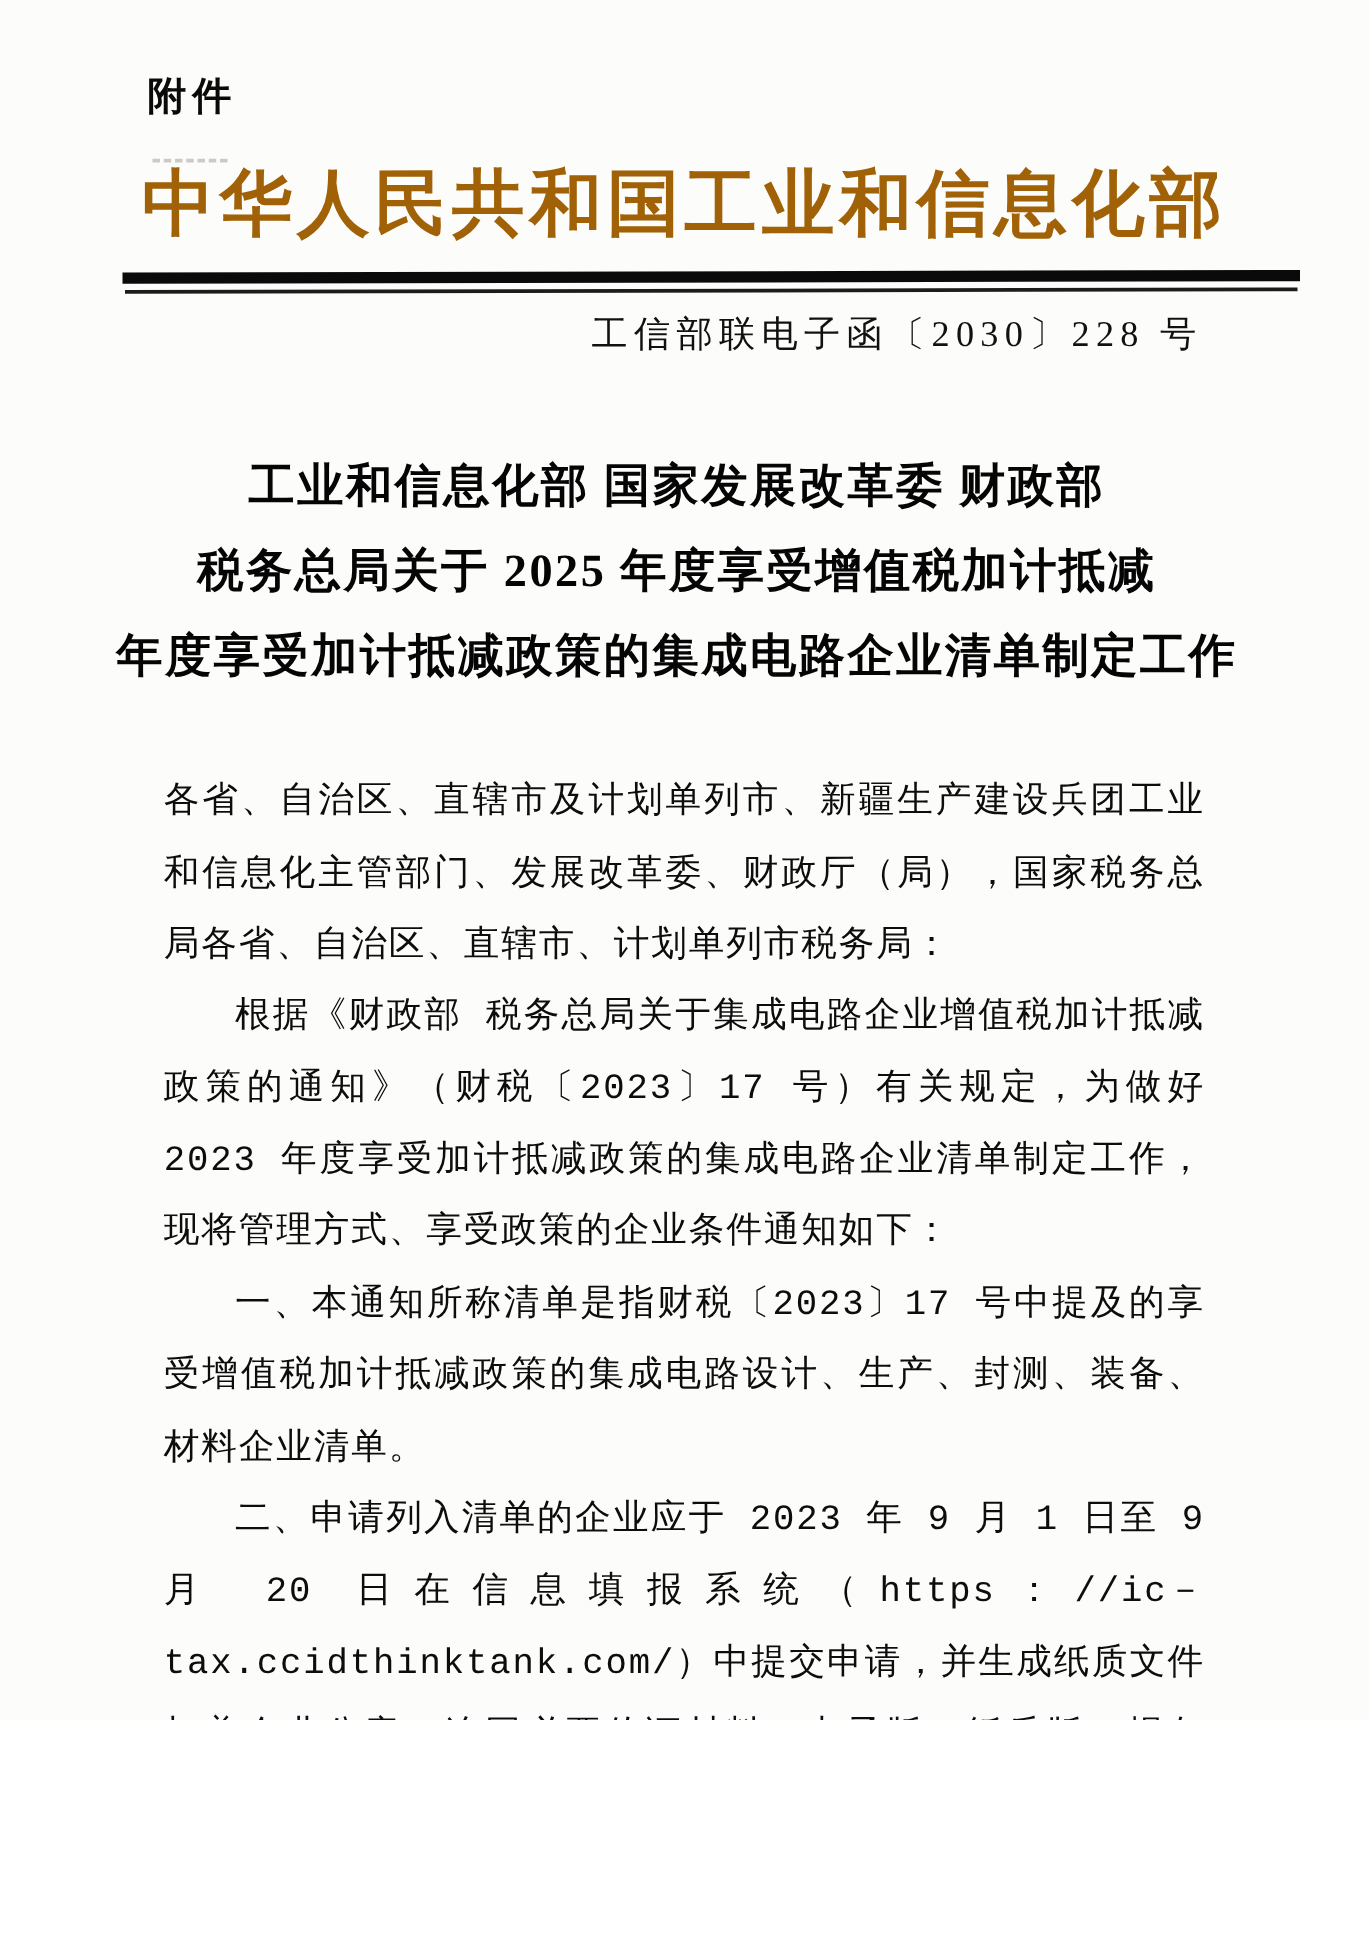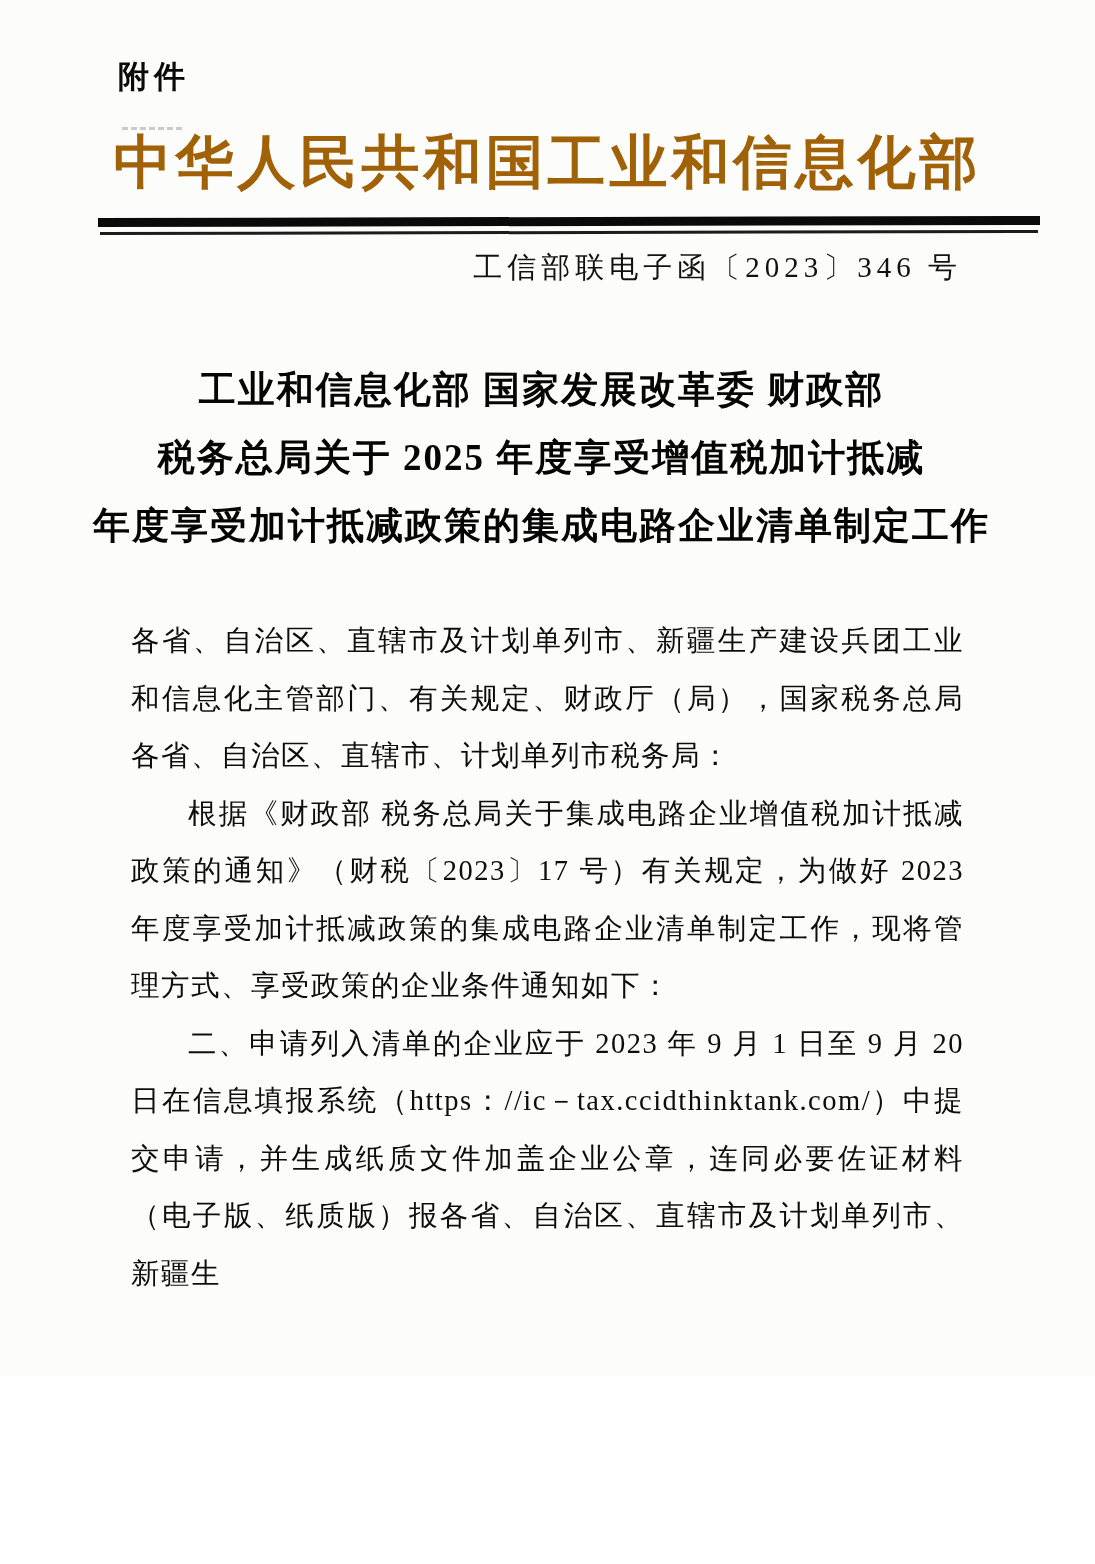--- a/index.html
+++ b/index.html
@@ -74,21 +74,21 @@
   .body-text {
     position: absolute;
     left: 131px; top: 612px;
     width: 833px;
     font-size: 28.5px;
     line-height: 57.5px;
     letter-spacing: 1.5px;
     color: #0d0d0d;
   }
   .para { text-align: justify; }
-  .para.indent { text-indent: 2em; }
+  .para.indent { text-indent: 2em; font-family: Liberation Mono, monospace; }
   .footer-rule-thin {
     position: absolute;
     left: 95px; top: 1435px;
     width: 898px; height: 3px;
     background: #222;
     transform: rotate(0.42deg);
     transform-origin: left center;
   }
   .footer-rule-thick {
     position: absolute;
@@ -115,31 +115,32 @@
   <div class="attachment">附件</div>
 
   <div class="attachment-smudge"></div>
 
   <div class="masthead">中华人民共和国工业和信息化部</div>
 
   <div class="rule-thick"></div>
 
   <div class="rule-thin"></div>
 
-  <div class="doc-number">工信部联电子函〔2023〕346 号</div>
+  <div class="doc-number">工信部联电子函〔2030〕228 号</div>
 
   <div class="title">
     <div>工业和信息化部 国家发展改革委 财政部</div>
     <div>税务总局关于 2025 年度享受增值税加计抵减</div>
     <div>年度享受加计抵减政策的集成电路企业清单制定工作</div>
   </div>
 
   <div class="body-text">
-    <p class="para">各省、自治区、直辖市及计划单列市、新疆生产建设兵团工业和信息化主管部门、有关规定、财政厅（局），国家税务总局各省、自治区、直辖市、计划单列市税务局：</p>
+    <p class="para">各省、自治区、直辖市及计划单列市、新疆生产建设兵团工业和信息化主管部门、发展改革委、财政厅（局），国家税务总局各省、自治区、直辖市、计划单列市税务局：</p>
     <p class="para indent">根据《财政部 税务总局关于集成电路企业增值税加计抵减政策的通知》（财税〔2023〕17 号）有关规定，为做好 2023 年度享受加计抵减政策的集成电路企业清单制定工作，现将管理方式、享受政策的企业条件通知如下：</p>
+    <p class="para indent">一、本通知所称清单是指财税〔2023〕17 号中提及的享受增值税加计抵减政策的集成电路设计、生产、封测、装备、材料企业清单。</p>
     <p class="para indent">二、申请列入清单的企业应于 2023 年 9 月 1 日至 9 月 20 日在信息填报系统（https：//ic－tax.ccidthinktank.com/）中提交申请，并生成纸质文件加盖企业公章，连同必要佐证材料（电子版、纸质版）报各省、自治区、直辖市及计划单列市、新疆生</p>
   </div>
 
   <div class="footer-rule-thin"></div>
 
   <div class="footer-rule-thick"></div>
 
   <div class="page-number">— 3 —</div>
 
 </div>

